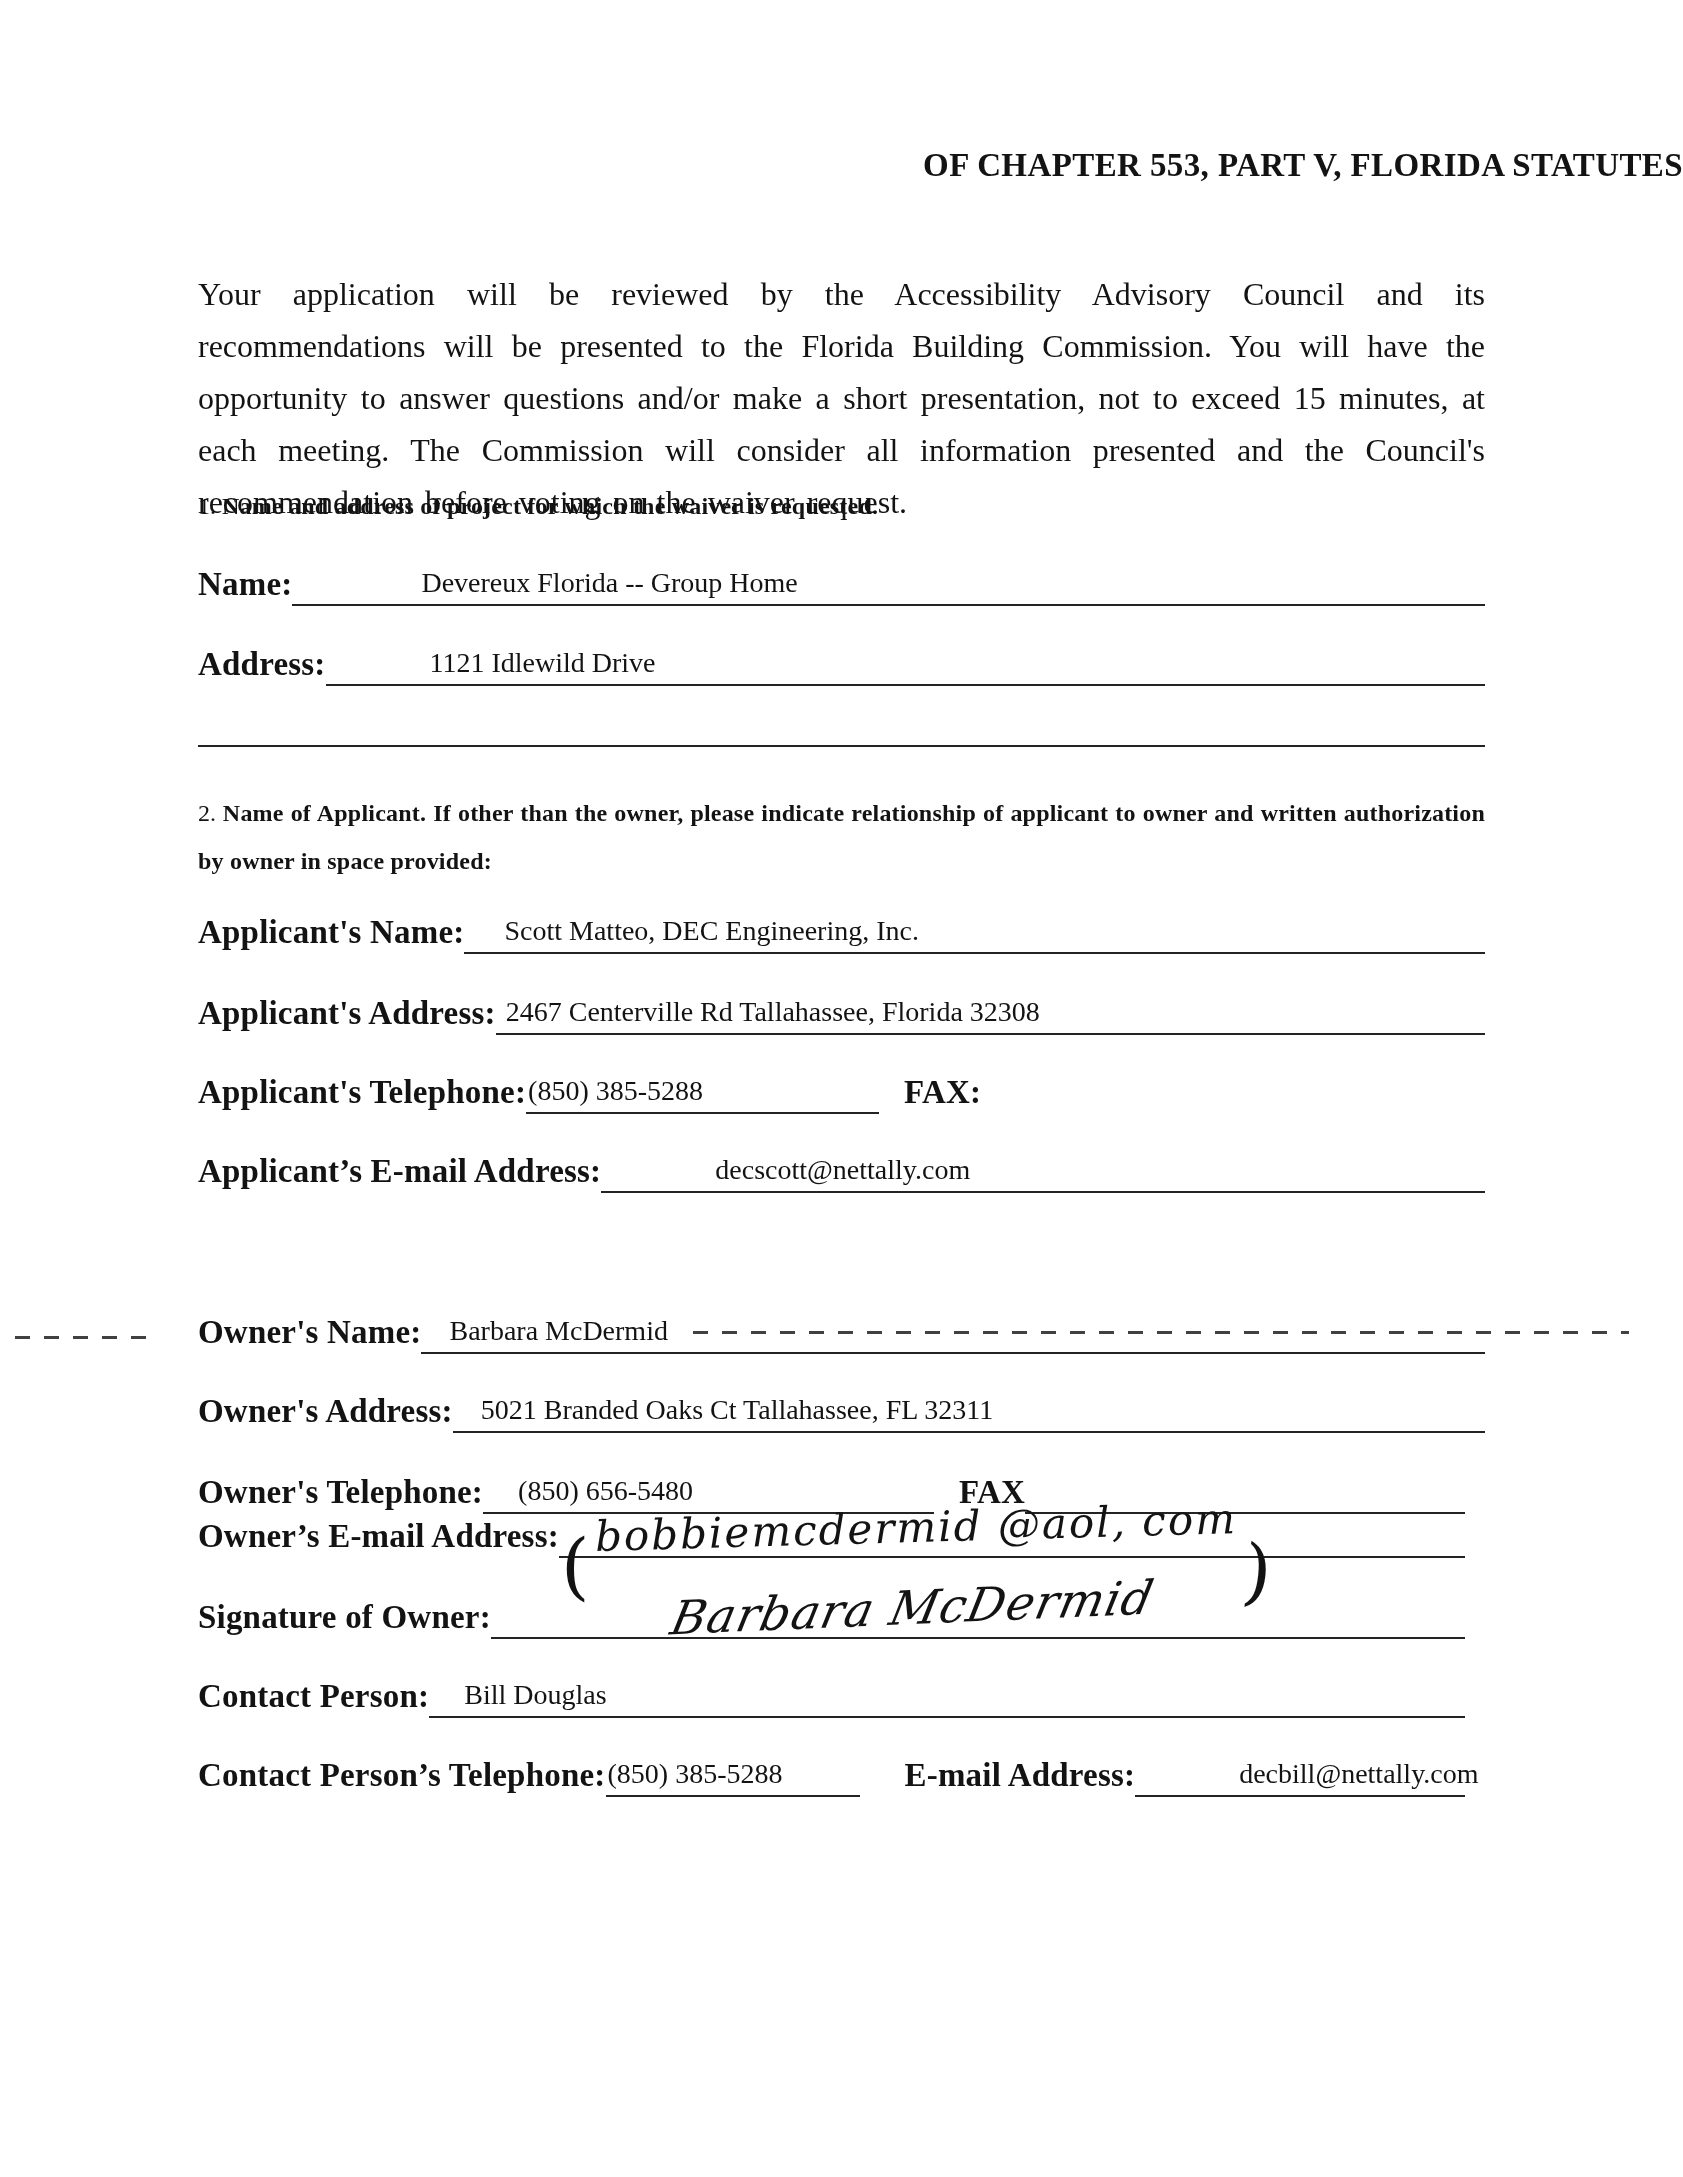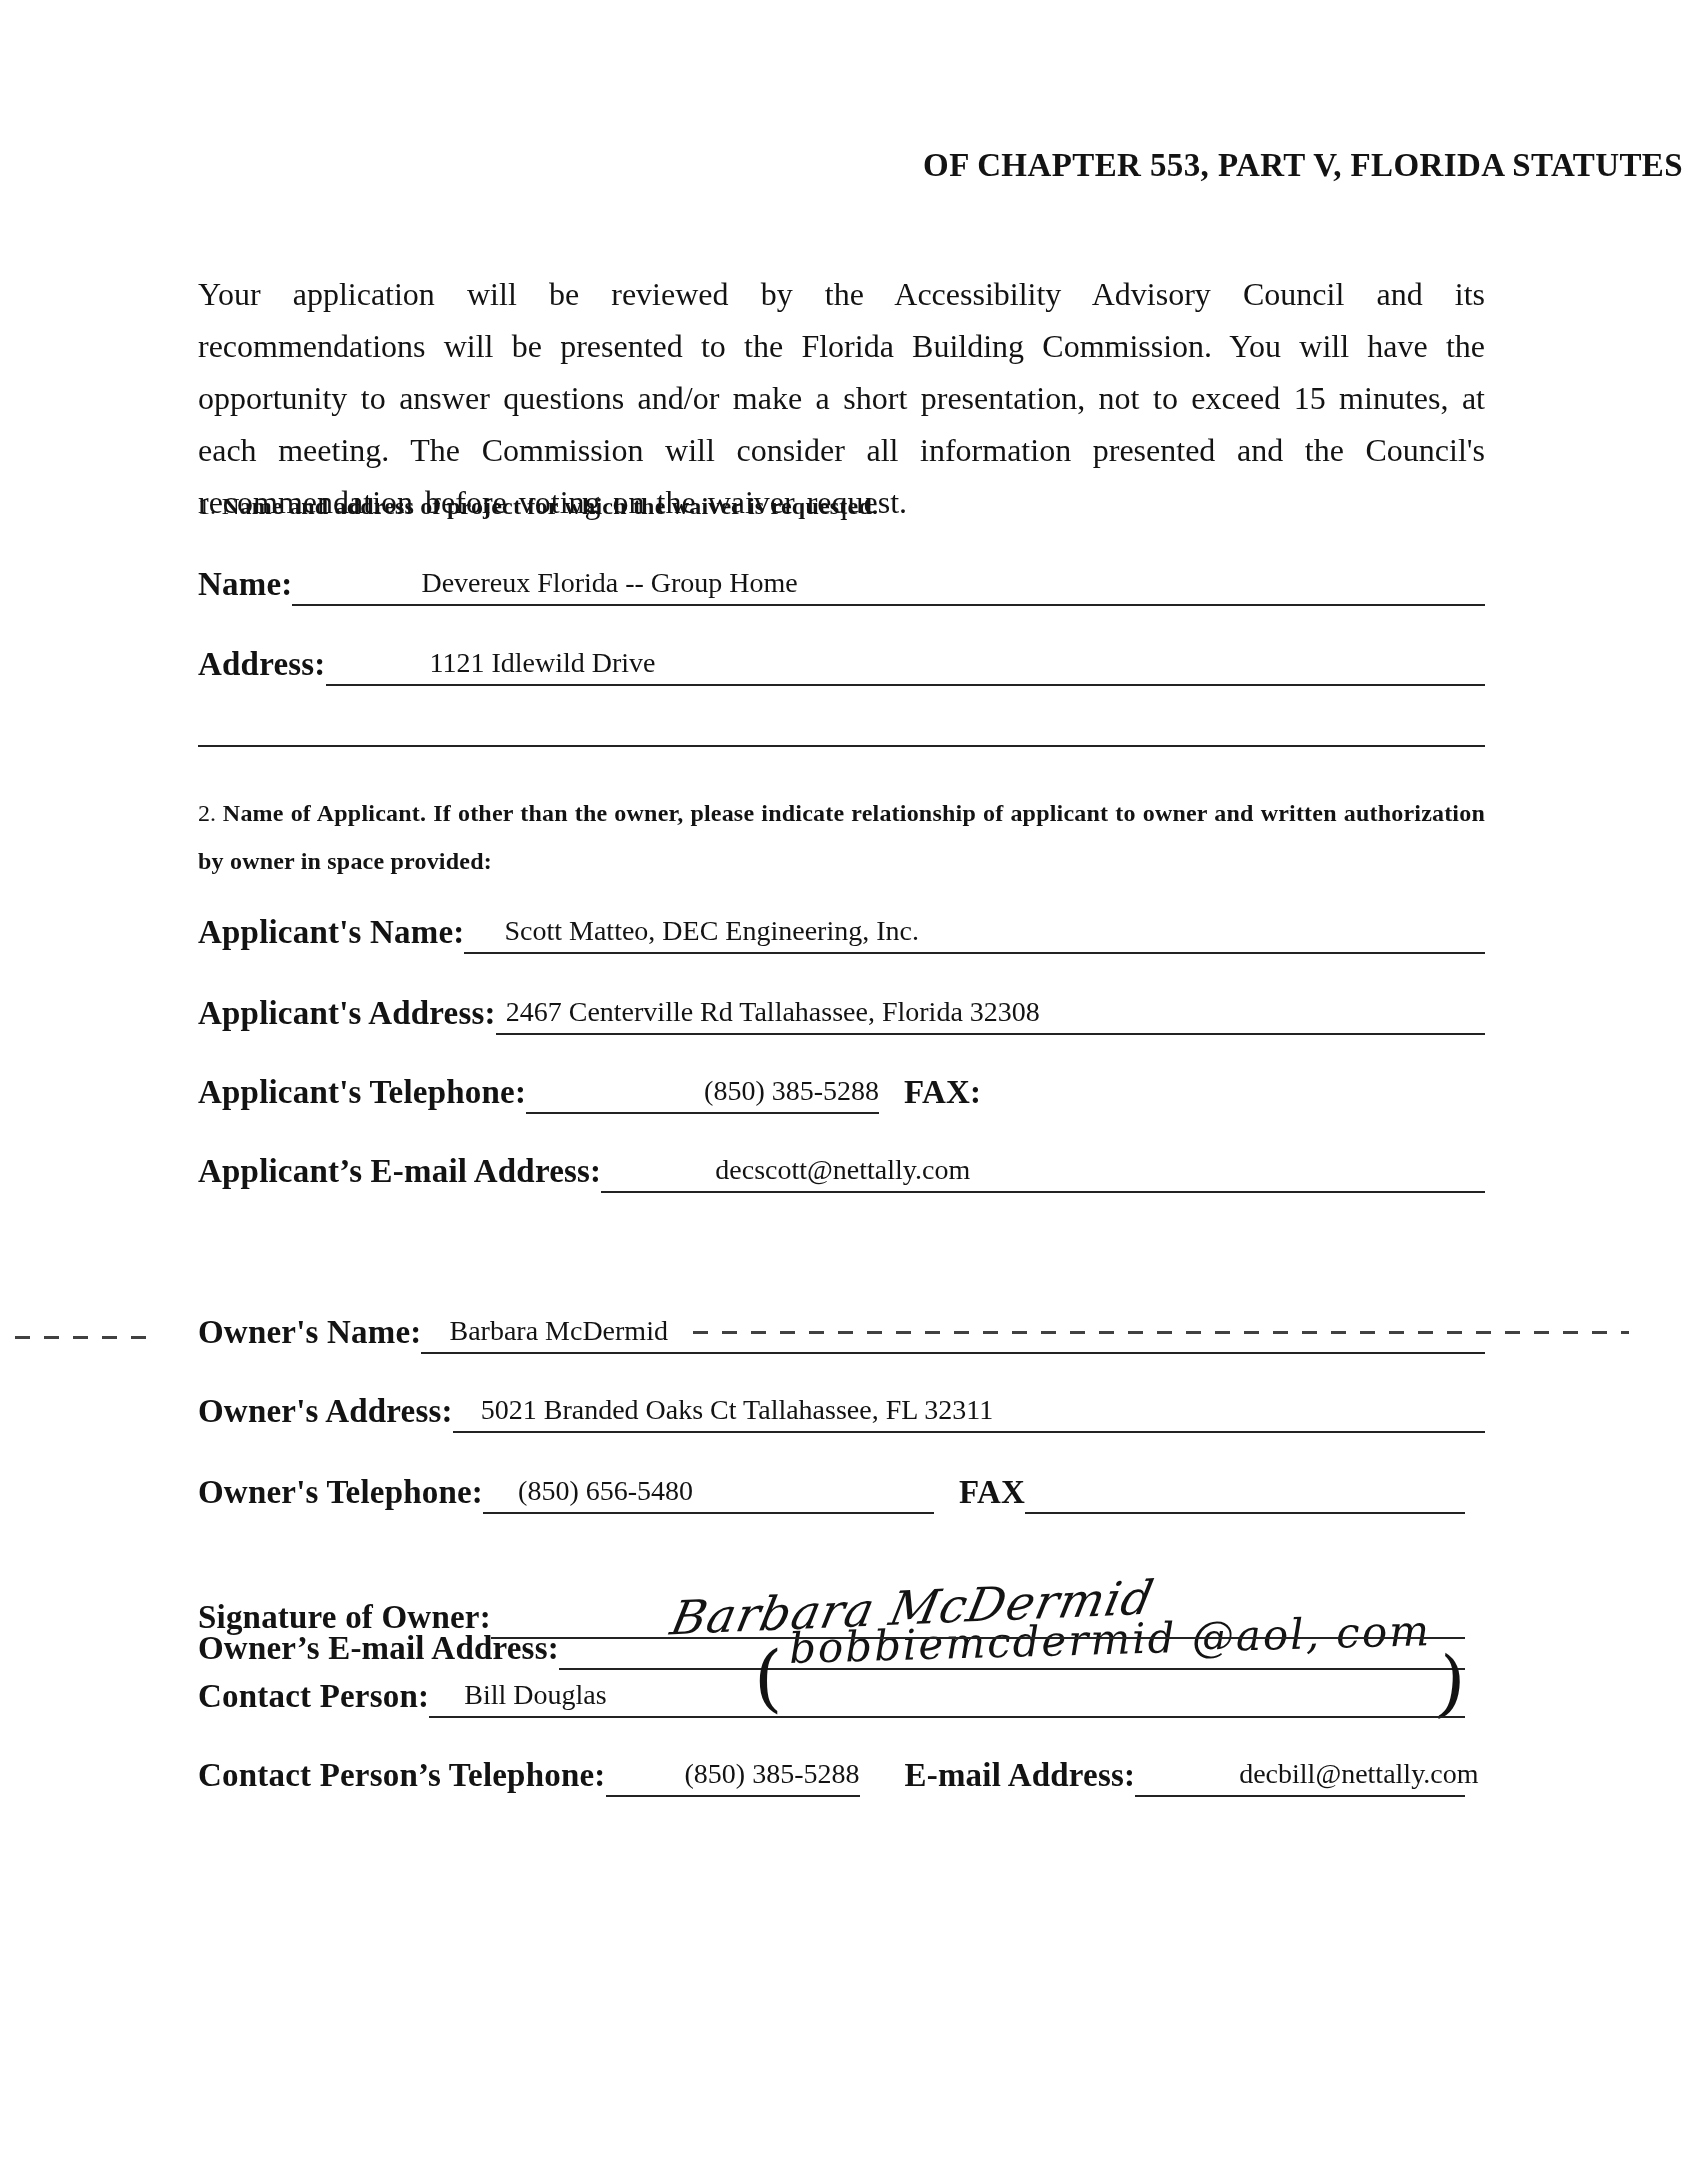--- a/index.html
+++ b/index.html
@@ -64,21 +64,21 @@
     min-width: 0;
   }
   .fill.fixed { flex: 0 0 auto; }
   .val {
     font-size: 28px;
     line-height: 1;
     padding-bottom: 7px;
     white-space: nowrap;
   }
   .lbl2 { margin-left: 25px; }
-  .pl2   { padding-left: 2px; justify-content: flex-end; }
+  .pl2   { padding-left: 2px; }
   .pl10  { padding-left: 10px; }
   .pl28  { padding-left: 28px; }
   .pl35  { padding-left: 35px; }
   .pl40  { padding-left: 40px; }
   .pl45  { padding-left: 45px; }
   .pl65  { padding-left: 64px; }
   .pl105 { padding-left: 104px; }
   .pl115 { padding-left: 114px; align-items: flex-end; }
   .pl130 { padding-left: 129px; }
   .blank-line {
@@ -213,21 +213,21 @@
     <span class="lbl">Owner's Telephone:</span>
     <span class="fill fixed pl35" style="width:416px">
       <span class="val">(850) 656-5480</span>
     </span>
     <span class="lbl lbl2">FAX</span>
     <span class="fill pl2">
       <span class="val"></span>
     </span>
   </div>
 
-  <div class="frow short" style="top:1624px">
+  <div class="frow short" style="top:1512px">
     <span class="lbl">Owner’s E-mail Address:</span>
     <span class="fill pl2 hw-wrap">
       <span class="hw-paren">(</span>
       <span class="hw">bobbiemcdermid @aol, com</span>
       <span class="hw-paren close">)</span>
     </span>
   </div>
 
   <div class="frow short" style="top:1593px">
     <span class="lbl">Signature of Owner:</span>

